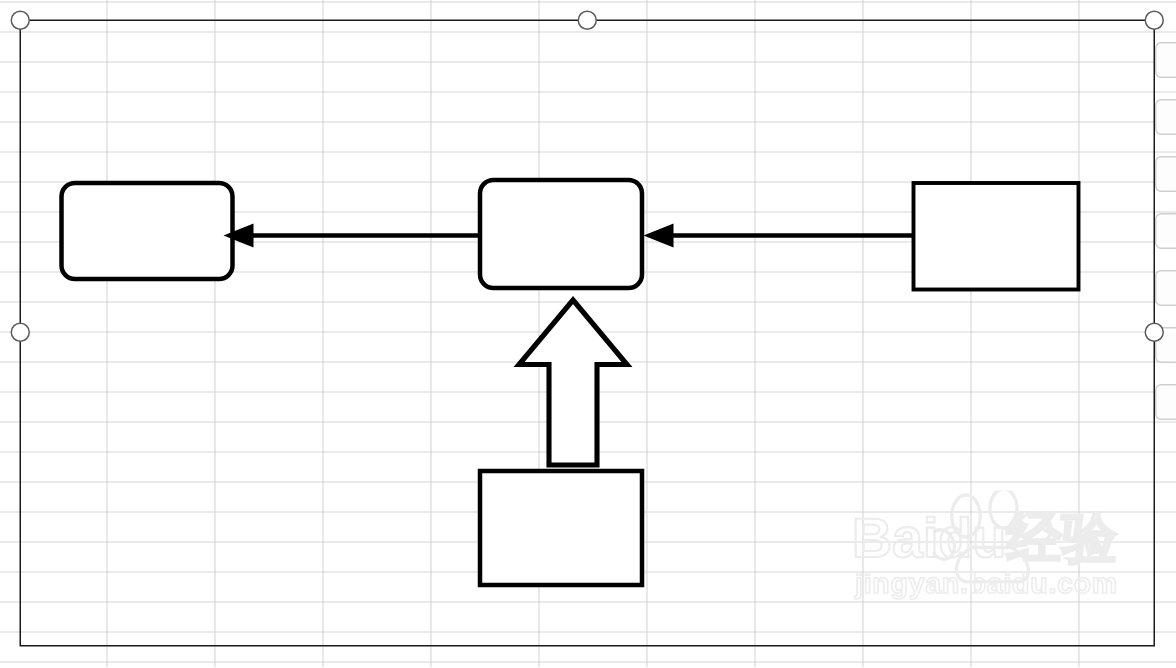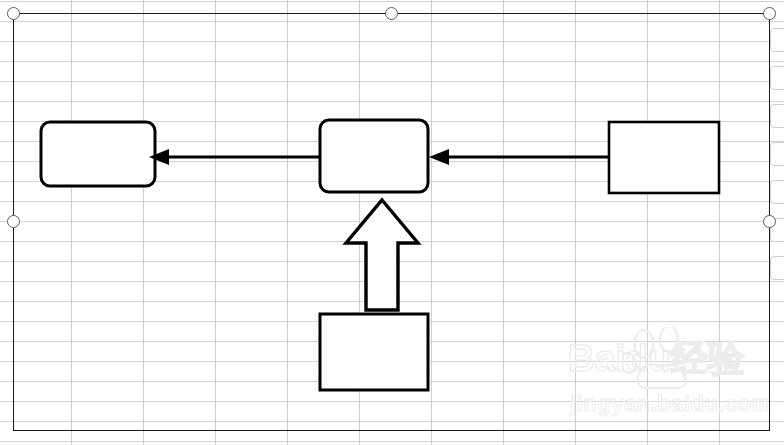--- a/index.html
+++ b/index.html
@@ -49,22 +49,22 @@
     font-weight: bold;
     letter-spacing: 0px;
     color: transparent;
     -webkit-text-stroke: 1.4px #ececec;
     white-space: nowrap;
     line-height: 1;
   }
   .wm-sub {
     position: absolute;
     left: 2px;
-    bottom: 2px;
-    font-size: 22px;
+    bottom: 18px;
+    font-size: 19px;
     font-weight: bold;
     color: transparent;
     -webkit-text-stroke: 1.1px #ededed;
     letter-spacing: 0.5px;
     white-space: nowrap;
   }
   .wm-paw {
     position: absolute;
     left: 54px;
     top: 0px;

